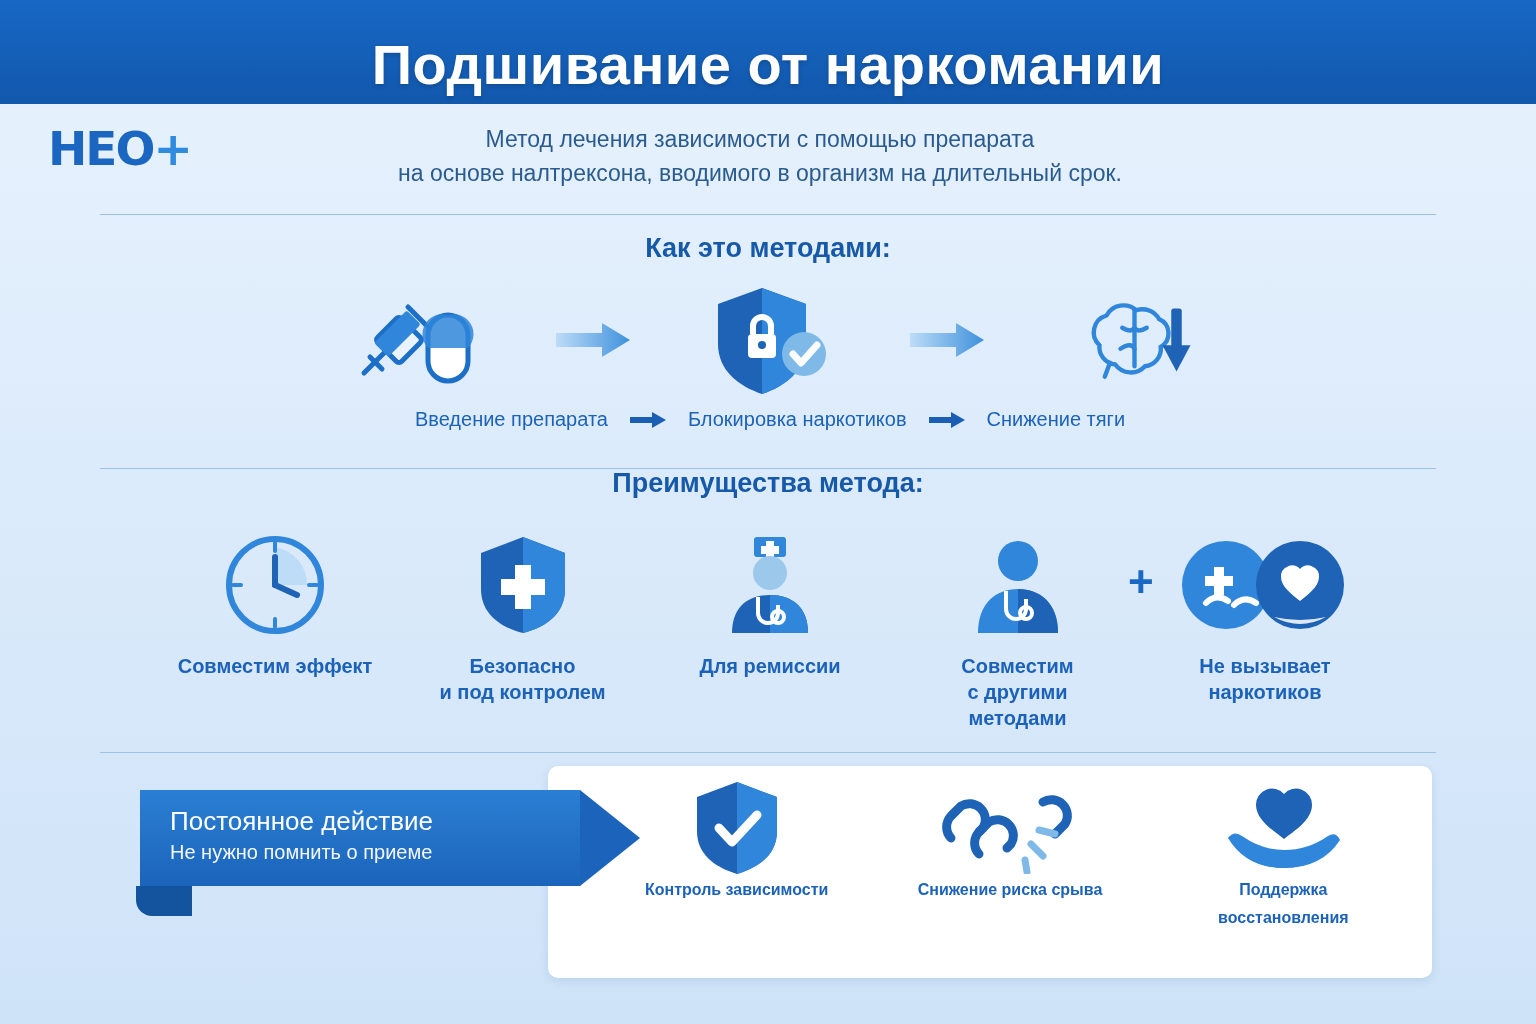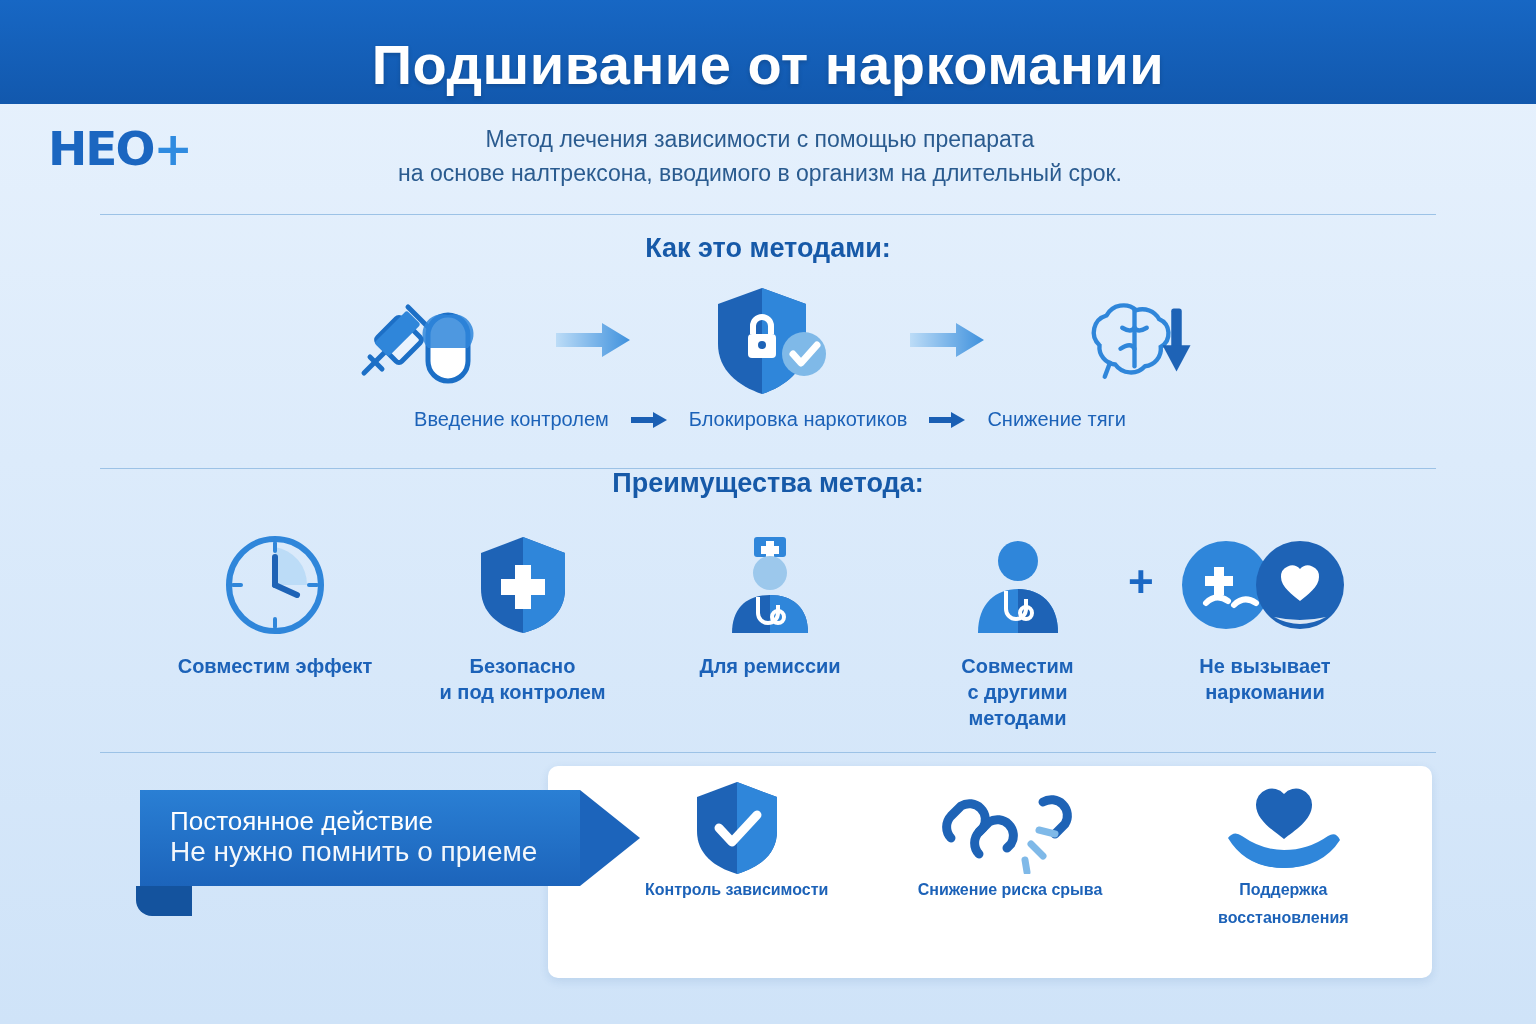--- a/index.html
+++ b/index.html
@@ -263,21 +263,21 @@
     top: 14px;
     width: 420px;
     color: #ffffff;
   }
   .ribbon-title {
     font-size: 26px;
     font-weight: normal;
     line-height: 34px;
   }
   .ribbon-sub {
-    font-size: 28px;
+    font-size: 20px;
     line-height: 28px;
     opacity: 0.95;
   }
 </style>
 </head>
 <body>
 
 <div class="poster">
 
   <div class="header">
@@ -358,21 +358,21 @@
           </g>
           <g fill="#1e63b6">
             <rect x="134" y="22" width="12" height="46" rx="3"></rect>
             <path d="M124 64 h32 L140 94 Z"></path>
           </g>
         </svg>
       </div>
     </div>
 
     <div class="flow-labels">
-      <div class="flow-label">Введение контролем</div>
+      <div class="flow-label">Введение препарата</div>
       <svg class="small-arrow" viewBox="0 0 36 16">
         <path d="M0 5 H22 V0 L36 8 L22 16 V11 H0 Z" fill="#1a5fb4"></path>
       </svg>
       <div class="flow-label">Блокировка наркотиков</div>
       <svg class="small-arrow" viewBox="0 0 36 16">
         <path d="M0 5 H22 V0 L36 8 L22 16 V11 H0 Z" fill="#1a5fb4"></path>
       </svg>
       <div class="flow-label">Снижение тяги</div>
     </div>
   </div>
@@ -463,21 +463,21 @@
           <g fill="none" stroke="#ffffff" stroke-width="6" stroke-linecap="round">
             <path d="M36 70 q10 -10 22 -2"></path>
             <path d="M64 72 q10 -10 22 -2"></path>
           </g>
           <path d="M130 36 a11 11 0 0 1 19 8 c0 10 -12 18 -19 24 c-7 -6 -19 -14 -19 -24 a11 11 0 0 1 19 -8 z" fill="#ffffff"></path>
           <path d="M104 84 q26 14 52 0 q-26 6 -52 0 z" fill="#ffffff" opacity="0.85"></path>
         </svg>
       </div>
       <div class="benefit-label">
         <div>Не вызывает</div>
-        <div>наркомании</div>
+        <div>наркотиков</div>
       </div>
     </div>
   </div>
 
   <div class="divider d3"></div>
 
   <div class="bottom-card"></div>
 
   <div class="bottom-items">
 

